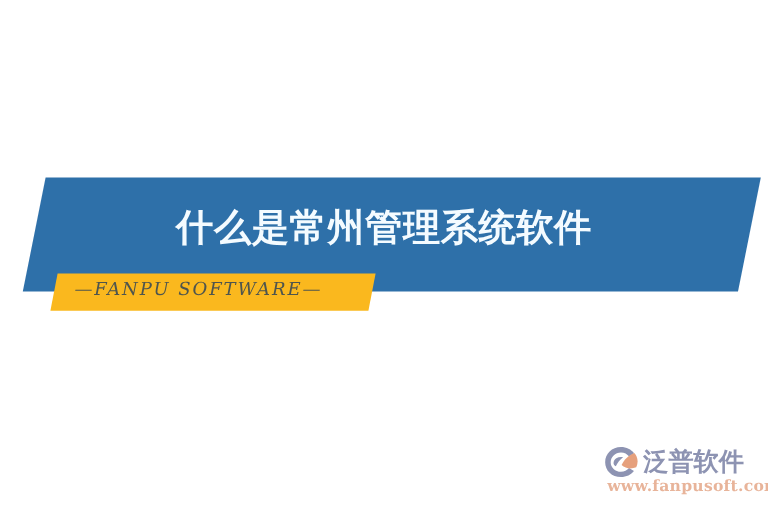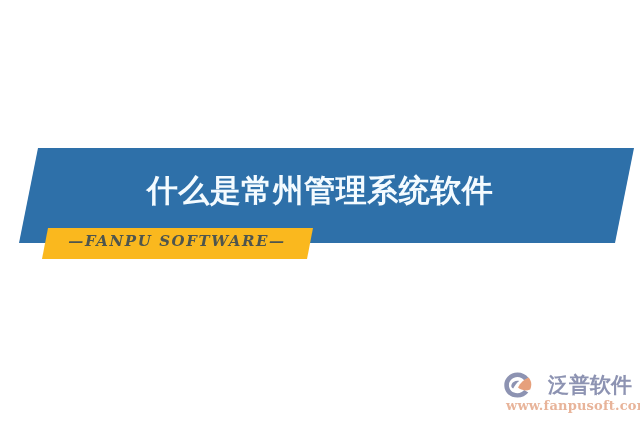--- a/index.html
+++ b/index.html
@@ -54,24 +54,24 @@
     white-space: nowrap;
     pointer-events: none;
   }
 
   
   #banner-subtitle {
     position: absolute;
     left: 62px;
     top: 232px;
     width: 230px;
-    text-align: center;
+    text-align: left;
     font-family: "DejaVu Serif", "Liberation Serif", serif;
     font-style: italic;
-    font-weight: 700;
+    font-weight: 400;
     font-size: 15px;
     line-height: 19px;
     letter-spacing: 1.6px;
     color: #4e554e;
     white-space: nowrap;
     pointer-events: none;
   }
 
   
   #logo {
@@ -89,21 +89,21 @@
     display: flex;
     align-items: center;
   }
   #logo-mark {
     width: 29px;
     height: 28px;
     flex: 0 0 auto;
     display: block;
   }
   #logo-wordmark {
-    margin-left: 16px;
+    margin-left: 4px;
     font-family: "DejaVu Sans", "Liberation Sans", sans-serif;
     font-size: 21px;
     font-weight: 700;
     line-height: 26px;
     letter-spacing: 0px;
     color: #8d93b2;
     white-space: nowrap;
   }
   #logo-url {
     position: absolute;

